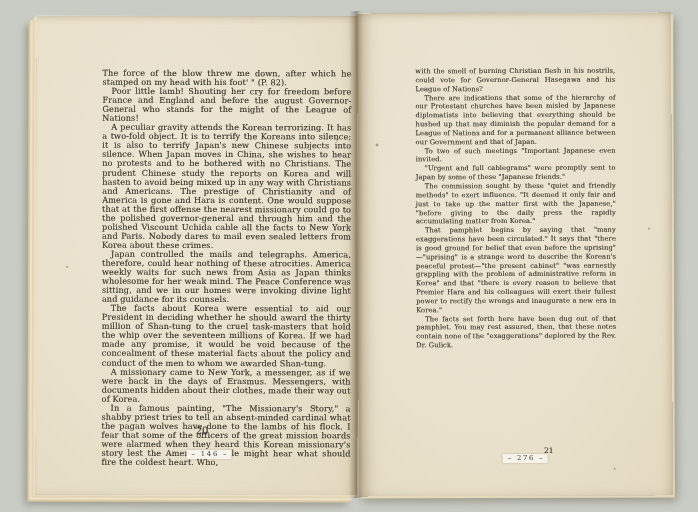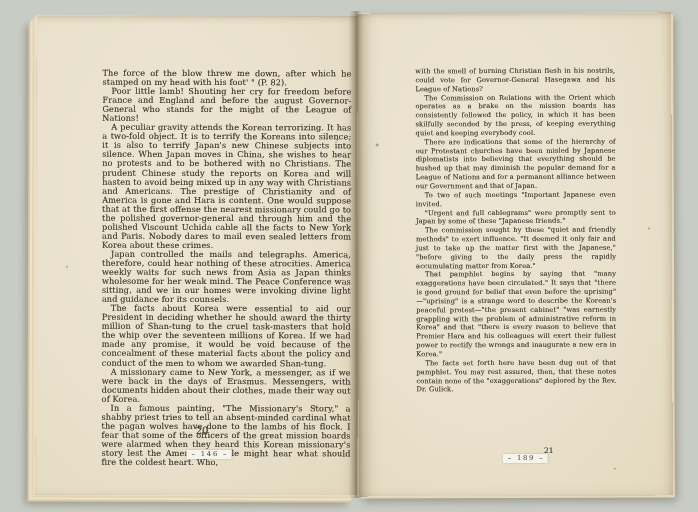--- a/index.html
+++ b/index.html
@@ -126,30 +126,29 @@
       <div class="page-number page-number-left">20</div>
       <div class="folio-label folio-left">– 146 –</div>
       <div class="speck" style="left:300px; top:122px; width:2px; height:3px;"></div>
       <div class="speck" style="left:30px; top:250px; width:2px; height:2px;"></div>
       <div class="speck" style="left:278px; top:390px; width:3px; height:2px;"></div>
     </div>
 
     <div class="page page-right">
       <div class="text-block text-right">
           <p class="">with the smell of burning Christian flesh in his nostrils, could vote for Governor-General Hasegawa and his League of Nations?</p>
-          <p class="indent">The Commission on Relations with the Orient which operates as a brake on the mission boards has consistently followed the policy, in which it has been skilfully seconded by the press, of keeping everything quiet and keeping everybody cool.</p>
           <p class="indent">There are indications that some of the hierarchy of our Protestant churches have been misled by Japanese diplomatists into believing that everything should be hushed up that may diminish the popular demand for a League of Nations and for a permanent alliance between our Government and that of Japan.</p>
           <p class="indent">To two of such meetings "Important Japanese even invited.</p>
           <p class="indent">"Urgent and full cablegrams" were promptly sent to Japan by some of these "Japanese friends."</p>
           <p class="indent">The commission sought by these "quiet and friendly methods" to exert influence.  "It deemed it only fair and just to take up the matter first with the Japanese," "before giving to the daily press the rapidly accumulating matter from Korea."</p>
           <p class="indent">That pamphlet begins by saying that "many exaggerations have been circulated."  It says that "there is good ground for belief that even before the uprising" —"uprising" is a strange word to describe the Korean's peaceful protest—"the present cabinet" "was earnestly grappling with the problem of administrative reform in Korea" and that "there is every reason to believe that Premier Hara and his colleagues will exert their fullest power to rectify the wrongs and inaugurate a new era in Korea."</p>
           <p class="indent">The facts set forth here have been dug out of that pamphlet.  You may rest assured, then, that these notes contain none of the "exaggerations" deplored by the Rev. Dr. Gulick.</p>
         </div>
       <div class="page-number page-number-right">21</div>
-      <div class="folio-label folio-right">– 189 –</div>
+      <div class="folio-label folio-right">– 276 –</div>
       <div class="speck" style="left:18px; top:130px; width:3px; height:3px;"></div>
       <div class="speck" style="left:290px; top:215px; width:2px; height:2px;"></div>
       <div class="speck" style="left:255px; top:455px; width:2px; height:2px;"></div>
     </div>
 
     <div class="spine-gutter"></div>
   </div>
 </div>
 
 </body></html>

